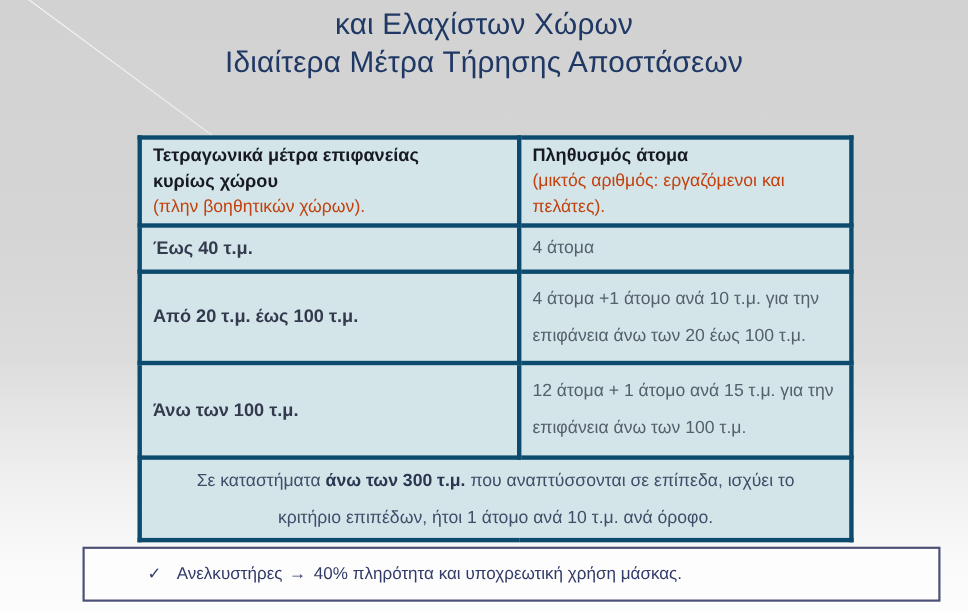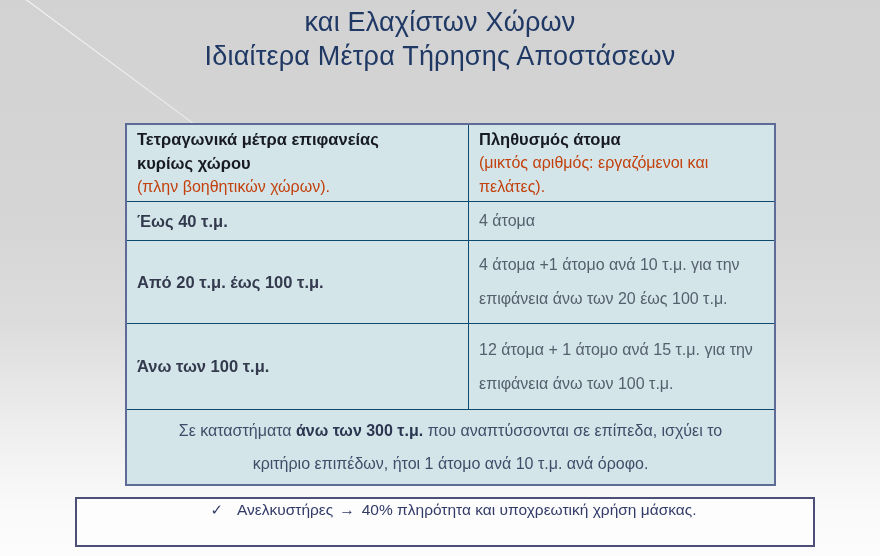--- a/index.html
+++ b/index.html
@@ -17,21 +17,21 @@
     position:absolute;top:5px;left:0;width:100%;text-align:center;
     color:#1f3864;font-size:27px;line-height:34px;font-weight:400;
     letter-spacing:.2px;
   }
   table.cap-table{
     position:absolute;left:125px;top:123px;width:651px;
     border-collapse:collapse;table-layout:fixed;
     background:#d4e5ea;border:2px solid #5d6b96;
     font-size:16px;
   }
-  table.cap-table td{border:1px solid #0c4a6e;padding:2px 10px;vertical-align:middle;}
+  table.cap-table td{border:4px solid #0c4a6e;padding:2px 10px;vertical-align:middle;}
   td.c1{width:321px;}
   tr.hrow{height:74px;}
   tr.r0{height:34px;}
   tr.r1{height:83px;}
   tr.r2{height:86px;}
   tr.frow{height:75px;}
   .hcell{vertical-align:middle;}
   .hb{display:block;font-weight:bold;color:#171a22;font-size:16.5px;line-height:24px;}
   .hb1{max-width:262px;}
   .hn{display:block;color:#c2410c;font-size:16px;line-height:24px;}
@@ -39,22 +39,22 @@
   td.lbl{font-weight:bold;color:#333a4d;font-size:16.5px;}
   td.val{color:#55606d;line-height:34px;margin-left:24px;}
   td.foot{
     text-align:center;color:#414d68;line-height:33px;padding:0 28px;
   }
   .fb{font-weight:bold;color:#2b3550;}
   .fl2{display:block;}
   .notes{
     position:absolute;left:75px;top:497px;width:736px;height:46px;
     background:#fdfdfe;border:2px solid #4c5076;
-    display:flex;flex-direction:row;justify-content:center;
-    color:#323b68;font-size:15.5px;
+    display:flex;flex-direction:column;justify-content:center;
+    color:#323b68;font-size:15.5px;padding-left:40px;
   }
   .note{line-height:22px;white-space:nowrap;}
   .chk{display:inline-block;margin:0 14px 0 17px;font-size:15px;}
   .narrow{font-weight:bold;margin:0 7px 0 6px;}
   .note-offices .narrow{margin-left:13px;}
 </style>
 </head>
 <body>
 
 <div class="diag"></div>

